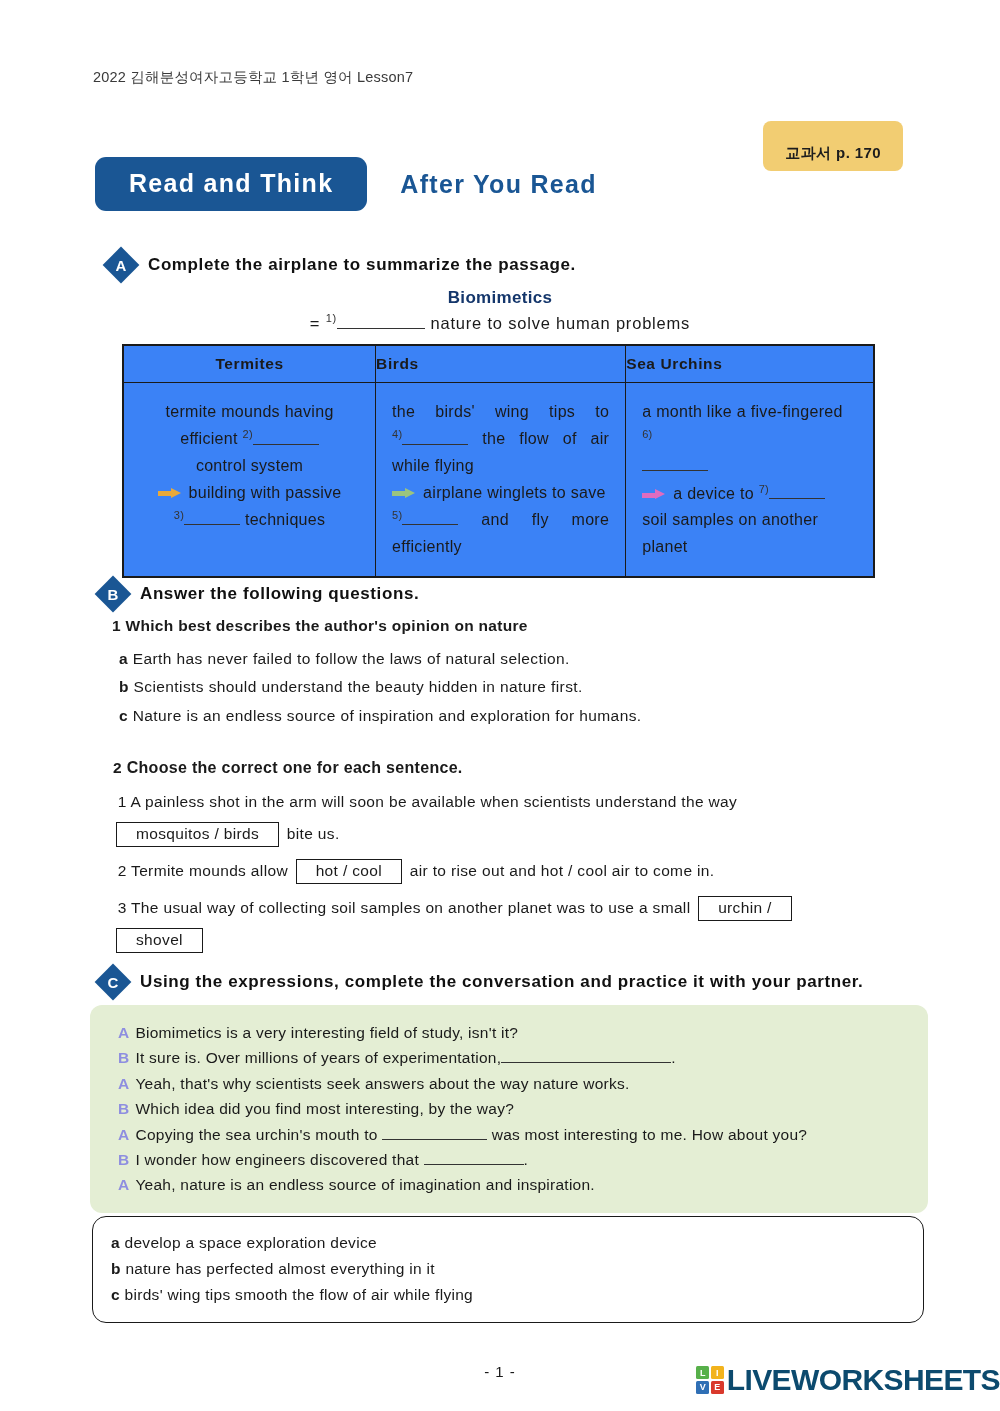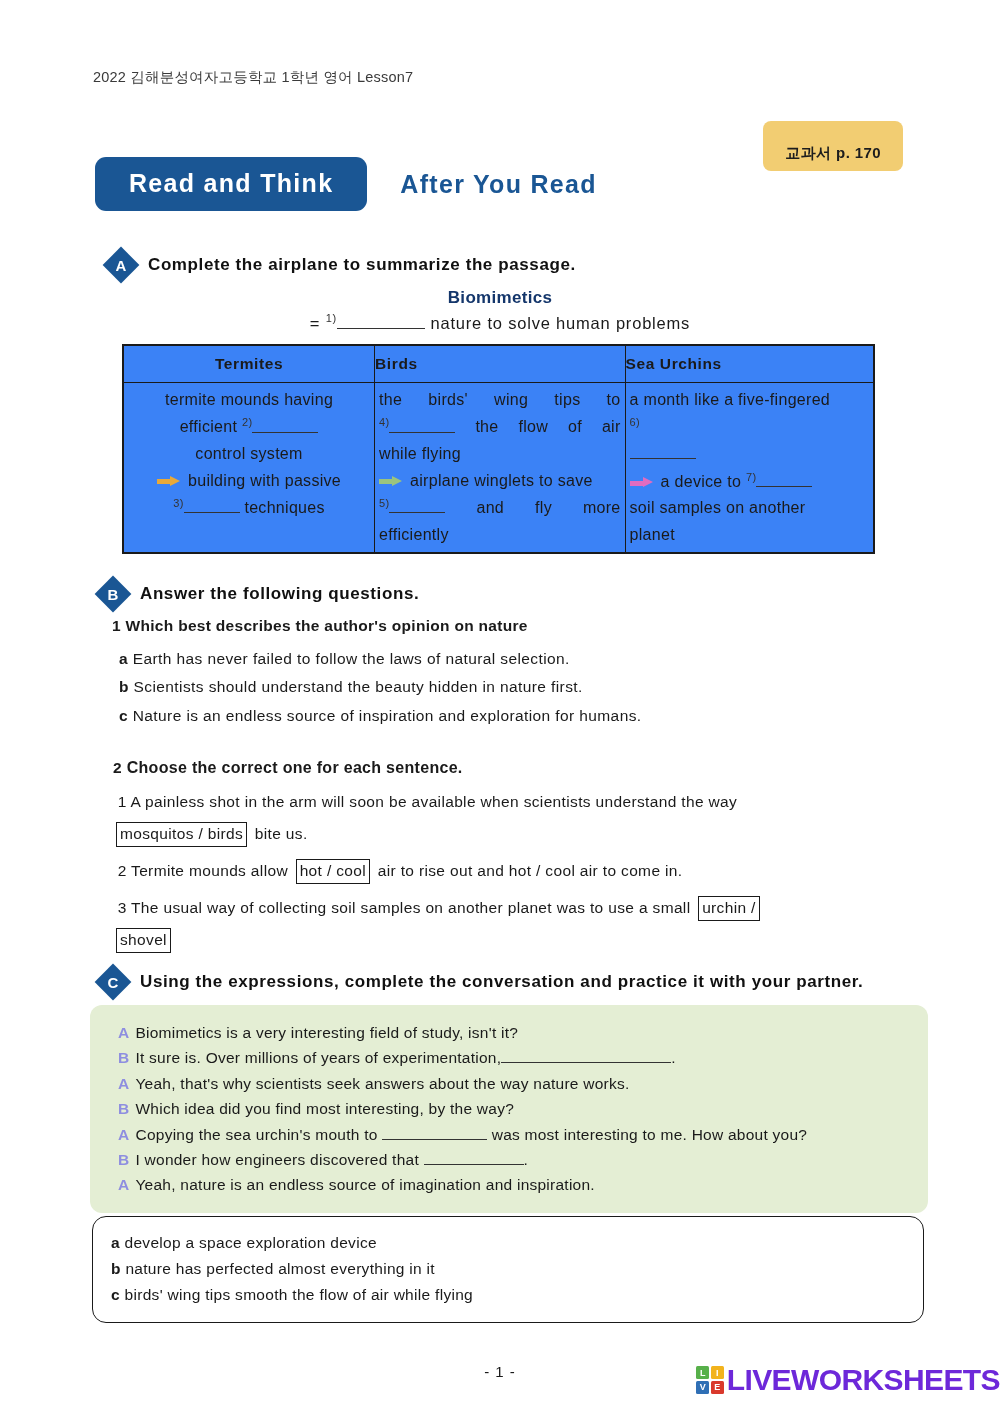--- a/index.html
+++ b/index.html
@@ -74,21 +74,21 @@
 
   
   .diagram{
     position:absolute;left:122px;top:344px;width:753px;
     border:2.2px solid #1a1a1a;border-collapse:collapse;
     background:#3b82f6;
   }
   .diagram td,.diagram th{
     border:1px solid #1a1a1a;
     vertical-align:top;
-    padding:4px;
+    padding:16px;
   }
   .diagram th{
     text-align:center;font-size:15.5px;font-weight:bold;
     padding:9px 0 9px;letter-spacing:.6px;
     border-bottom:1.6px solid #1a1a1a;
   }
   .cell{padding:9px 8px 10px;font-size:16px;line-height:1.65;letter-spacing:.3px;}
   .c-term{width:251px;text-align:center;}
   .c-bird{width:251px;text-align:justify;text-align-last:left;}
   .c-urch{width:249px;text-align:justify;text-align-last:left;}
@@ -106,21 +106,21 @@
   .q-num{font-weight:bold;font-size:15.5px;}
   .opt-letter{font-weight:bold;}
   #b-q1{left:112px;top:617px;font-weight:bold;}
   .b-opts{position:absolute;left:119px;top:645px;width:830px;}
   .b-opts div{font-size:15.5px;line-height:1.83;letter-spacing:.4px;}
   #b-q2{left:113px;top:759px;font-weight:bold;font-size:16px;}
   .b2-lines{position:absolute;left:113px;top:787px;width:810px;font-size:15.5px;line-height:1.93;letter-spacing:.35px;}
   .b2-line{text-align:justify;text-align-last:left;}
   .choicebox{
     display:inline-block;border:1.4px solid #1a1a1a;
-    padding:1px 3px 2px;margin:0 3px;line-height:1.3;
+    padding:1px 19px 2px;margin:0 3px;line-height:1.3;
     white-space:nowrap;
   }
 
   
   #secC{left:100px;top:969px;}
   .convo{
     position:absolute;left:90px;top:1005px;width:810px;
     background:#e4eed4;border-radius:12px;
     padding:15px 0 15px 28px;
   }
@@ -150,21 +150,21 @@
   .lw-tiles span{
     font-size:9px;font-weight:bold;color:#fff;
     display:flex;align-items:center;justify-content:center;
     border-radius:1.5px;
   }
   .t-l{background:#57b04a;}
   .t-i{background:#f2b31c;}
   .t-v{background:#2f6fb5;}
   .t-e{background:#d9392c;}
   .lw-text{
-    font-size:30px;font-weight:bold;color:#6d28d9;
+    font-size:30px;font-weight:bold;color:#0c4a6e;
     letter-spacing:-0.6px;font-family:"Liberation Sans", sans-serif;
   }
 </style>
 </head>
 <body>
 
 <div class="page">
 
   <div class="doc-header">2022 김해분성여자고등학교 1학년 영어 Lesson7</div>
 

